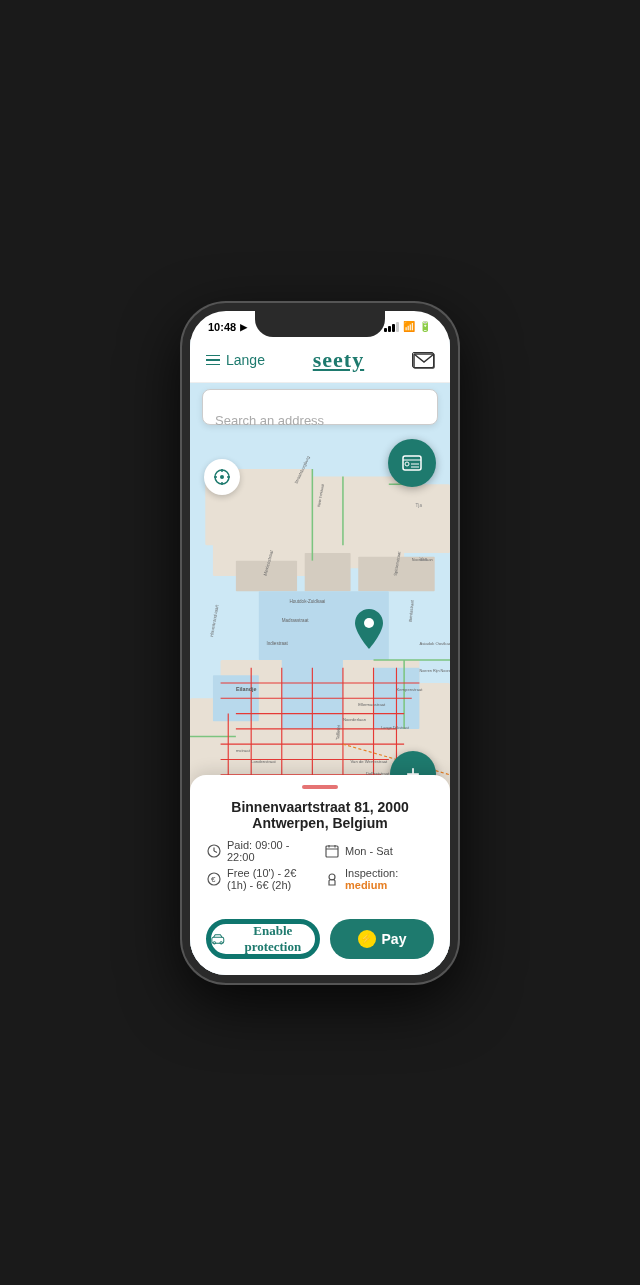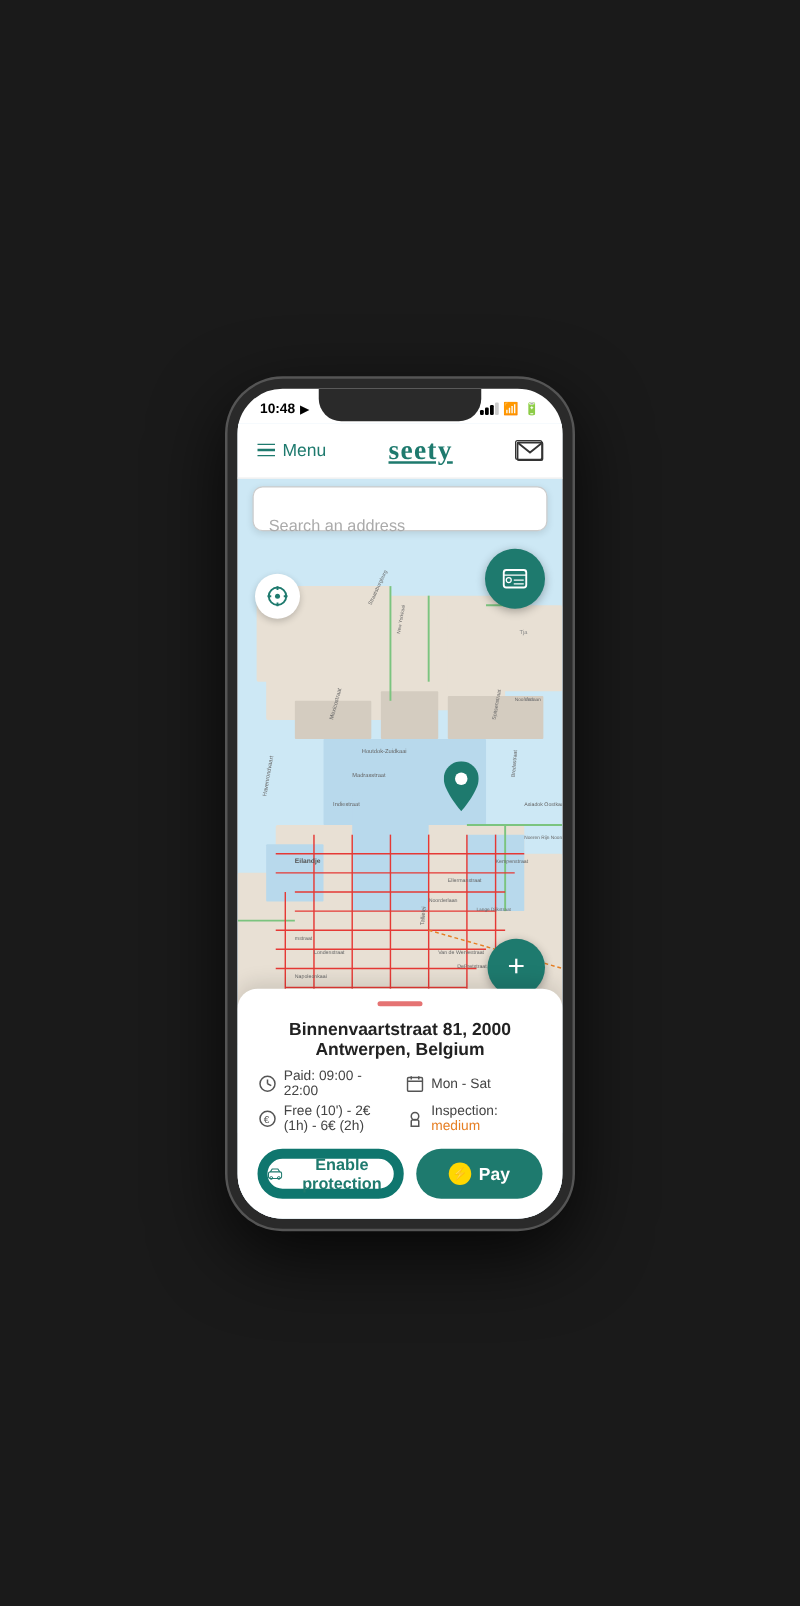--- a/index.html
+++ b/index.html
@@ -278,21 +278,21 @@
       font-weight: 700;
       color: #222;
       margin-bottom: 8px;
       text-align: center;
     }
 
     .sheet-details {
       display: grid;
       grid-template-columns: 1fr 1fr;
       gap: 4px 8px;
-      margin-bottom: 12px;
+      margin-bottom: 28px;
     }
 
     .detail-row {
       display: flex;
       align-items: center;
       gap: 5px;
     }
 
     .detail-icon {
       width: 16px;
@@ -303,42 +303,43 @@
       justify-content: center;
     }
 
     .detail-text {
       font-size: 11px;
       color: #444;
     }
 
     .detail-text.medium {
       color: #e67e22;
-      font-weight: 400;
+      font-weight: 700;
     }
 
     .sheet-actions {
       display: flex;
       gap: 10px;
     }
 
     .btn-protect {
       flex: 1;
       height: 40px;
-      border: 8px solid #0f766e;
+      border: 5px solid #0f766e;
       border-radius: 20px;
       background: transparent;
       color: #1e7a6e;
       font-size: 13px;
       font-weight: 600;
       cursor: pointer;
       display: flex;
       align-items: center;
       justify-content: center;
       gap: 6px;
+      font-family: Liberation Serif, serif;
     }
 
     .btn-pay {
       flex: 1;
       height: 40px;
       border-radius: 20px;
       background: #1e7a6e;
       color: #fff;
       font-size: 14px;
       font-weight: 600;
@@ -386,21 +387,21 @@
     </div>
   </div>
 
   <div class="app-header">
     <div class="menu-btn">
       <div class="menu-lines">
         <div class="menu-line"></div>
         <div class="menu-line"></div>
         <div class="menu-line"></div>
       </div>
-      <span class="menu-label">Menu</span>
+      <span class="menu-label">Lange</span>
     </div>
     <div class="brand-logo">seety</div>
     <div class="mail-icon">
       <svg width="22" height="16" viewBox="0 0 22 16" fill="none">
         <rect x="1" y="1" width="20" height="14" rx="1" stroke="#333" stroke-width="1.5"></rect>
         <polyline points="1,1 11,9 21,1" stroke="#333" stroke-width="1.5" fill="none"></polyline>
       </svg>
     </div>
   </div>
 

